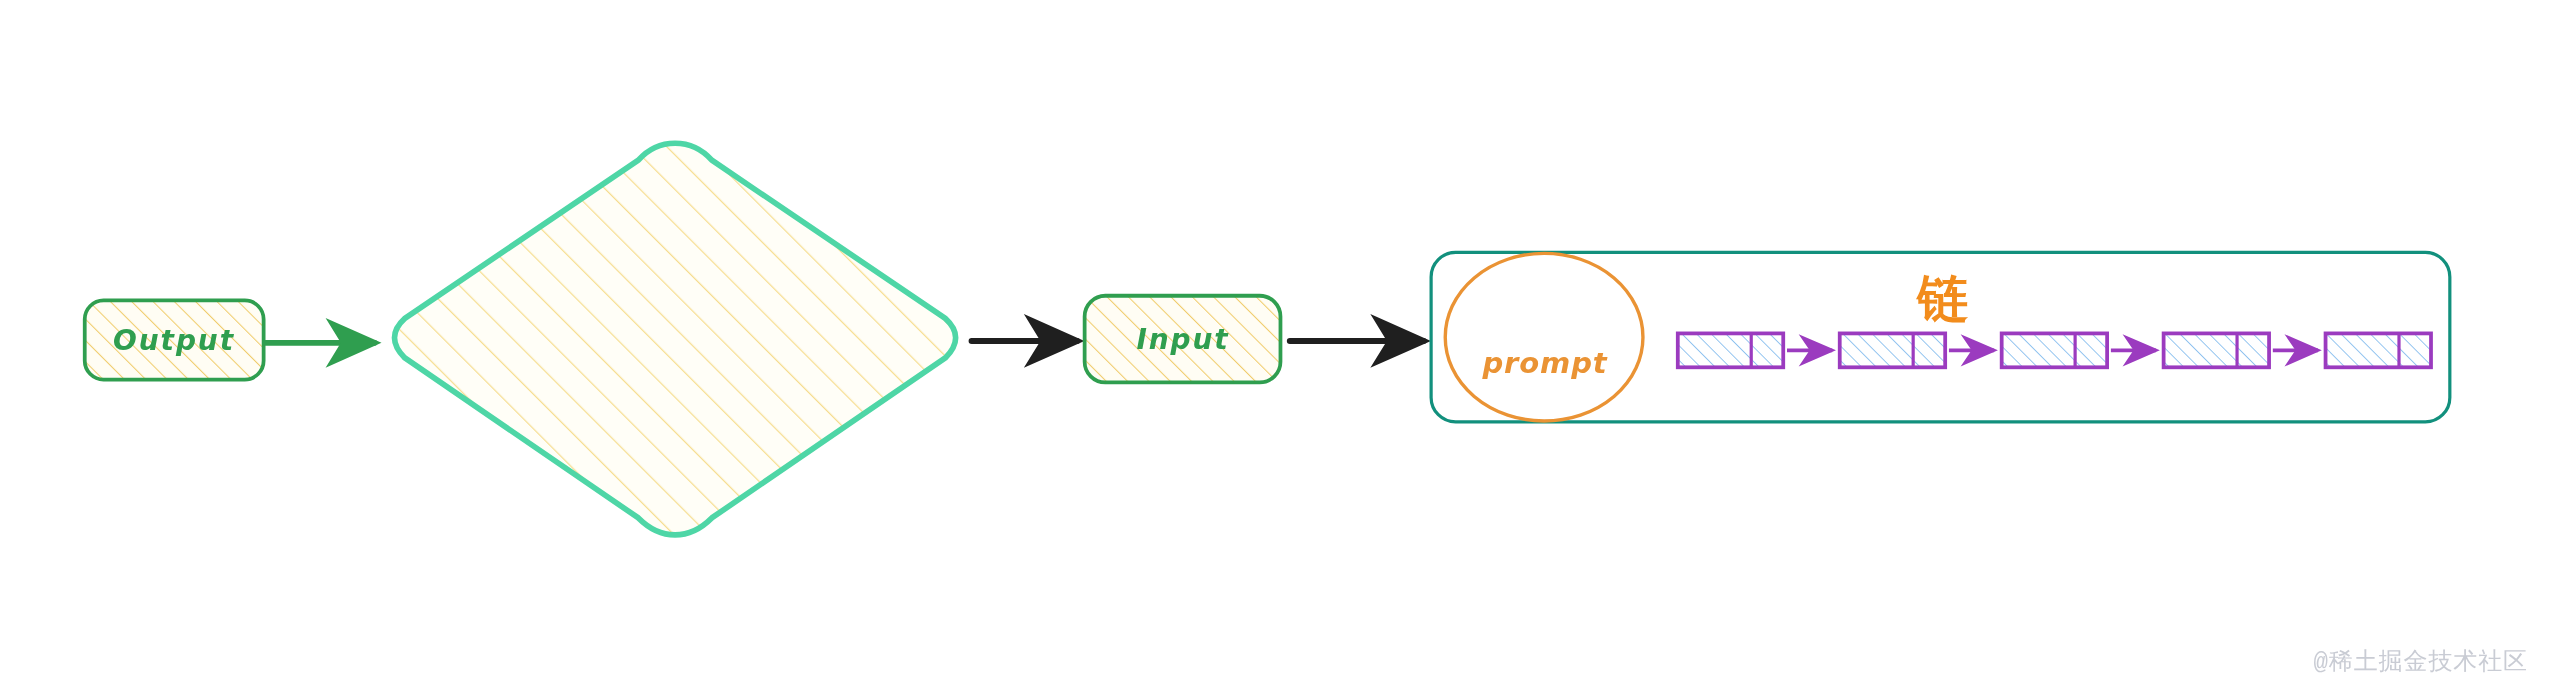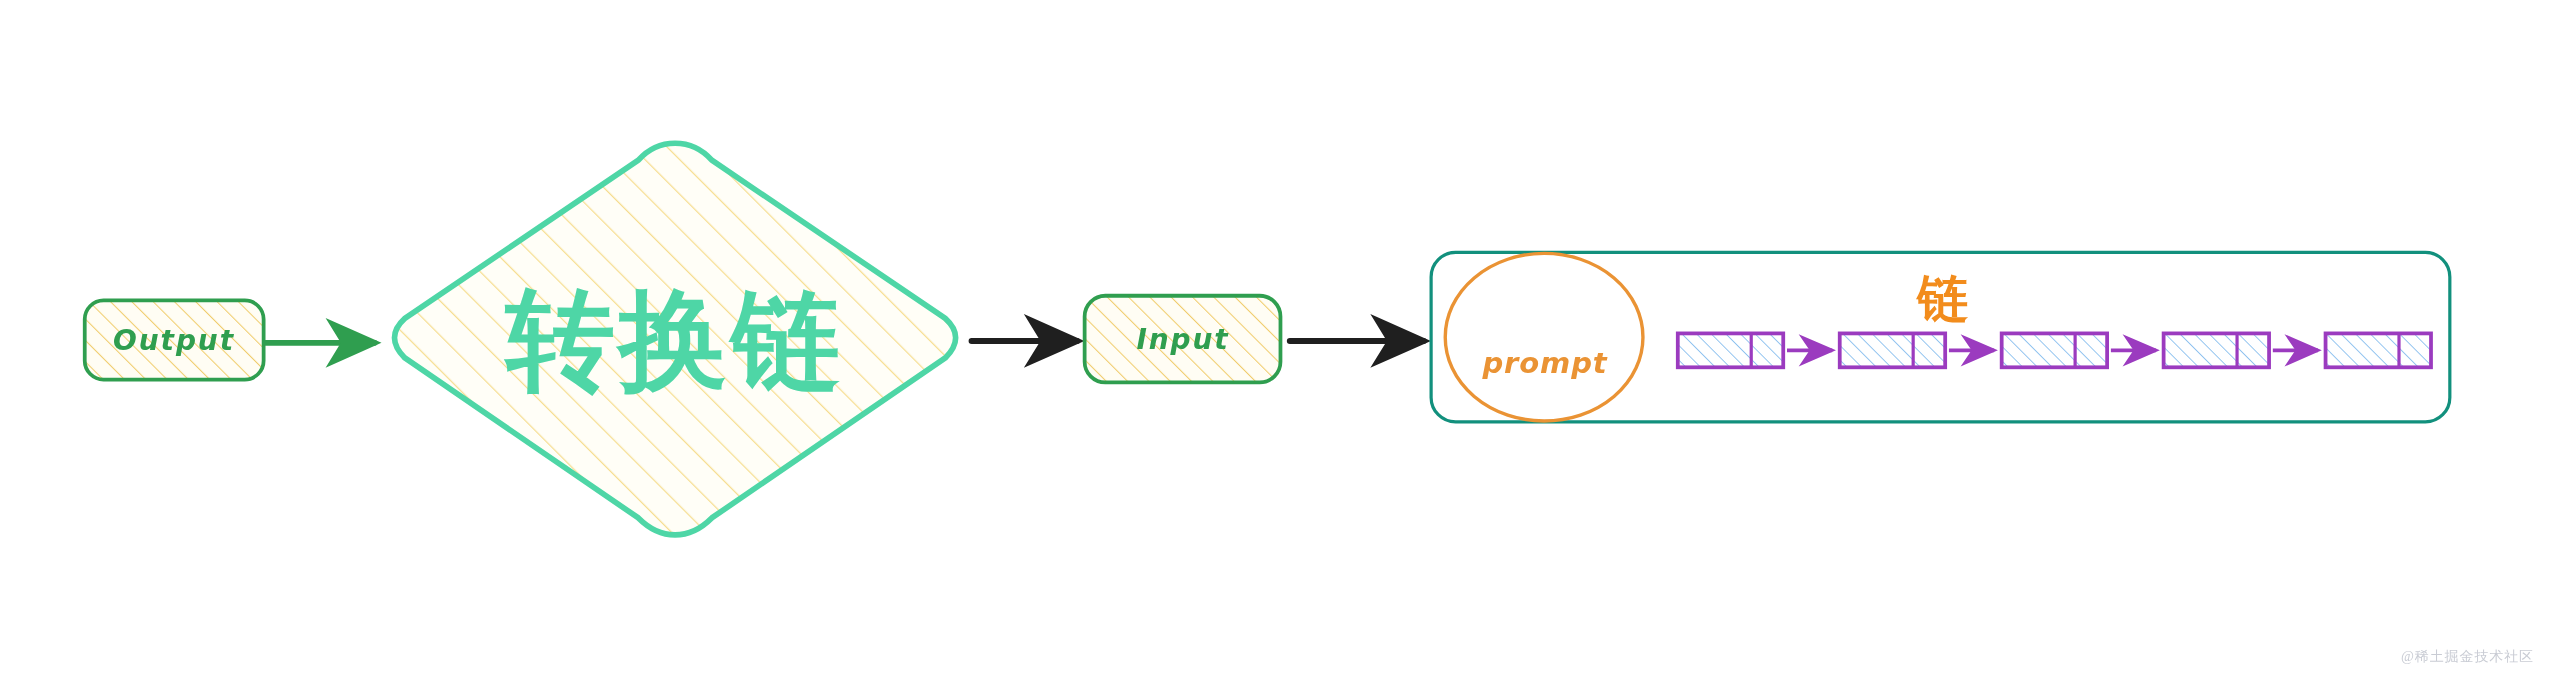--- a/index.html
+++ b/index.html
@@ -63,26 +63,26 @@
     letter-spacing: 0.9px;
     margin-top: 24px;
   }
   .lbl-chain {
     font-family: "DejaVu Sans", sans-serif;
     font-size: 51px;
     font-weight: 700;
     color: #f28c1c;
   }
   .lbl-watermark {
-    font-family: Liberation Serif, serif;
-    font-size: 14px;
+    font-family: Liberation Mono, monospace;
+    font-size: 24px;
     color: #c9ccd4;
     letter-spacing: 0.9px;
     transform: none;
-    right: 42px;
+    right: 48px;
     left: auto;
   }
 </style>
 </head>
 <body>
 
 <div id="stage">
 
   <svg class="layer" viewBox="0 0 2736 722" xmlns="http://www.w3.org/2000/svg">
     <defs>
@@ -178,21 +178,20 @@
 
     <g>
       <rect x="2470" y="354" width="112" height="36" fill="url(#hatchBlue)" stroke="#9b3bbf" stroke-width="4"></rect>
       <line x1="2548" y1="354" x2="2548" y2="390" stroke="#9b3bbf" stroke-width="3.4"></line>
     </g>
   </svg>
 
   <div class="label-layer">
     <div class="lbl lbl-input" style="left:174px; top:341px;">Output</div>
 
-    <div class="lbl lbl-diamond" style="left:675px; top:341px;">转换链</div>
 
     <div class="lbl lbl-output" style="left:1183px; top:340px;">Input</div>
 
     <div class="lbl lbl-prompt" style="left:1545px; top:339px;">prompt</div>
 
     <div class="lbl lbl-chain" style="left:1943px; top:299px;">链</div>
 
     <div class="lbl lbl-watermark" style="top:650px;">@稀土掘金技术社区</div>
   </div>
 

